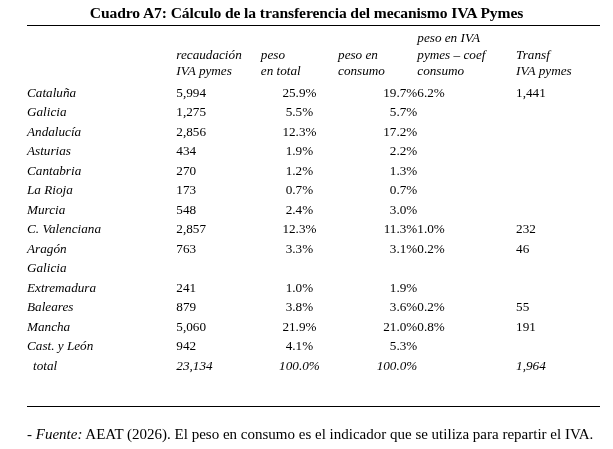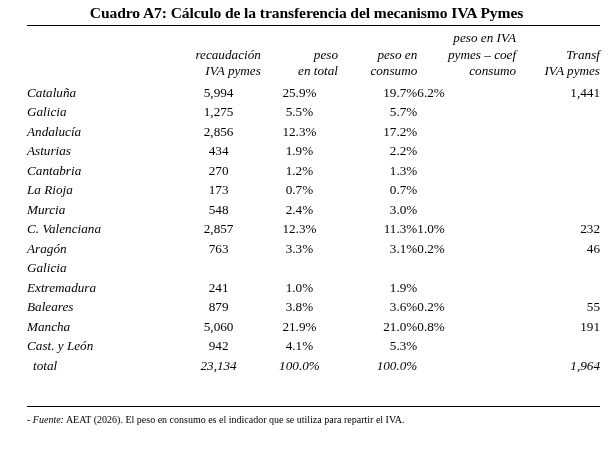--- a/index.html
+++ b/index.html
@@ -65,55 +65,55 @@
     border: 0;
     vertical-align: bottom;
     line-height: 19.5px;
     height: 19.5px;
     font-weight: normal;
   }
 
   
   table.data thead th {
     font-style: italic;
-    text-align: right;
+    text-align: left;
     vertical-align: bottom;
     line-height: 16.5px;
     padding-bottom: 3px;
     white-space: pre-line;
   }
   table.data thead th.col-label { text-align: left; }
 
   
   .col-label   { width: 145px; text-align: left;  padding-left: 2px; }
-  .col-num-1   { width: 85px;  text-align: center;  padding-right: 10px; }
+  .col-num-1   { width: 85px;  text-align: left;  padding-right: 10px; }
   .col-num-2   { width: 78px;  text-align: center;  padding-right: 7px; }
   .col-num-3   { width: 80px;  text-align: right;  padding-right: 5px; }
   .col-num-4   { width: 100px; text-align: left;  padding-right: 2px; }
-  .col-num-5   { width: 85px;  text-align: right;  padding-right: 18px; }
+  .col-num-5   { width: 85px;  text-align: left;  padding-right: 18px; }
 
   table.data tbody td.col-label {
     white-space: nowrap;
   }
   table.data tbody td.num {
     font-style: normal;
     white-space: nowrap;
   }
 
   
   tr.total-row td { font-style: italic !important; }
   tr.total-row td.col-label { padding-left: 6px; }
 
   
   .footnote {
     position: absolute;
     left: 27px;
-    top: 412px;
+    top: 427px;
     width: 575px;
-    font-size: 10px;
+    font-size: 15px;
     font-style: normal;
     line-height: 15px;
     white-space: nowrap;
   }
   .footnote .fn-dash  { font-style: normal; }
   .footnote .fn-label { font-style: italic; }
 </style>
 </head>
 <body>
 

